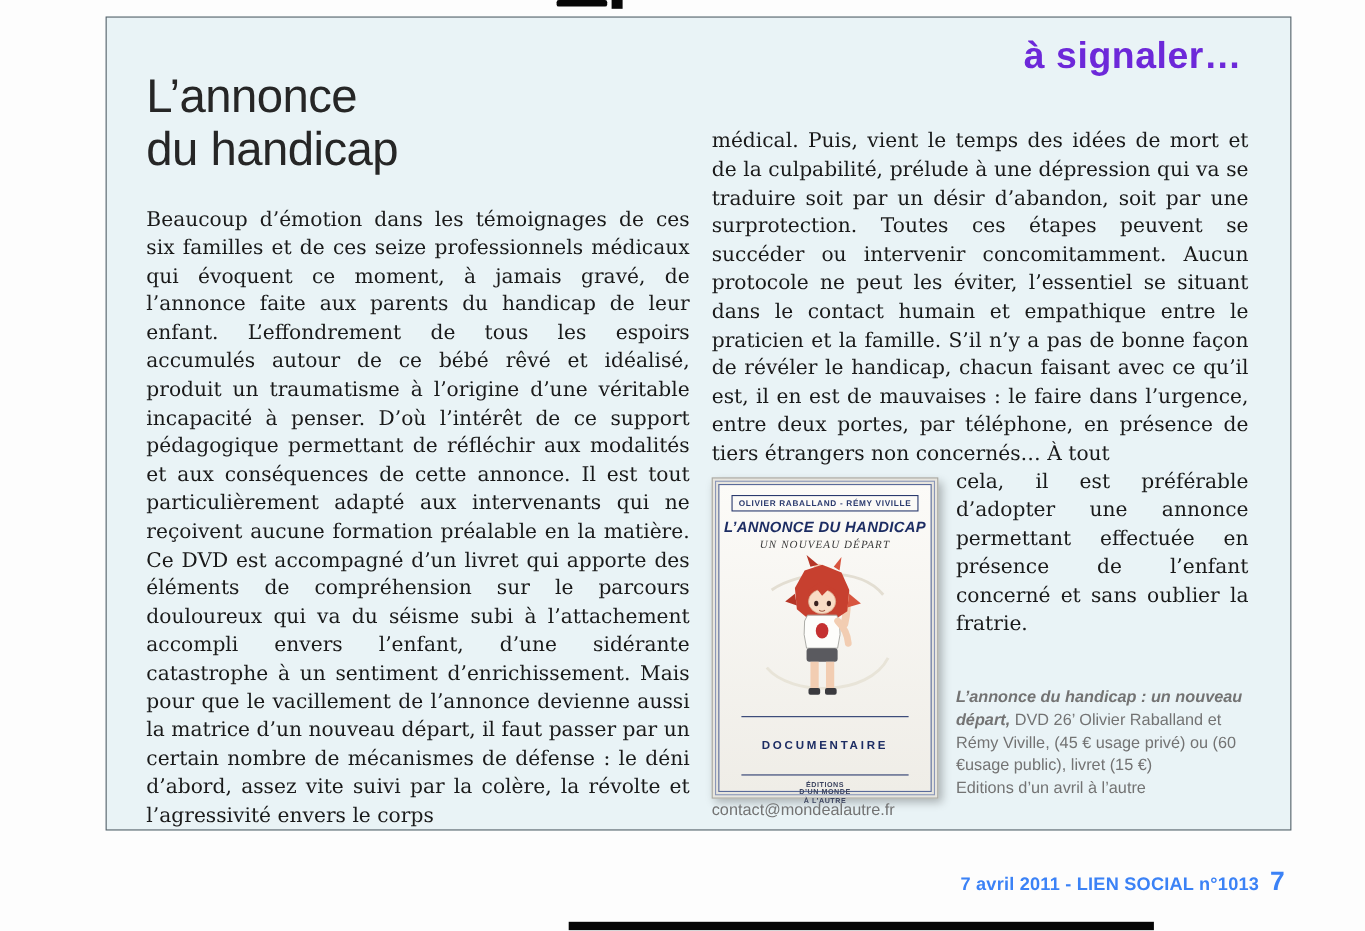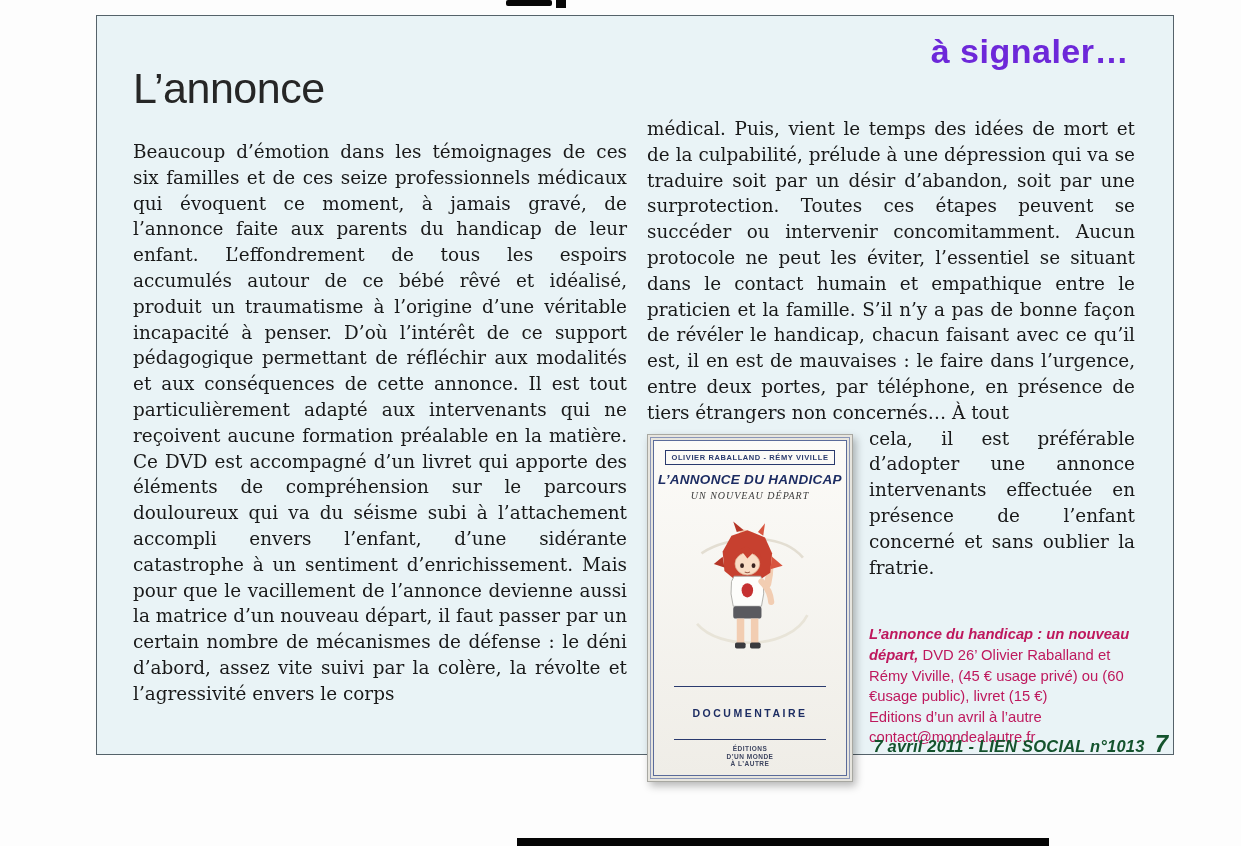--- a/index.html
+++ b/index.html
@@ -27,63 +27,64 @@
             line-height:25.8px;text-align:justify;color:#191919;
             hyphens:auto;-webkit-hyphens:auto;}
   .col-left .bodytext{margin:27px 0 0 0;}
 
   .col-right{position:absolute;left:550px;top:100px;width:488px;}
   .col-right p{margin:0;}
   .col-right::after{content:"";display:block;clear:both;}
   .wrap-zone{margin-top:0;}
 
   
-  .dvd{float:left;width:206px;height:348px;margin:8px 16px 0 0;background:#e7e5de;
+  .dvd{float:left;width:206px;height:292px;margin:8px 16px 0 0;background:#e7e5de;
        border:1px solid #a8a8a2;box-shadow:3px 4px 8px rgba(0,0,0,.28);
        padding:5px;box-sizing:border-box;}
   .dvd-inner{height:100%;box-sizing:border-box;border:1px solid #5a6b9a;outline:1px solid #8a96b8;
        outline-offset:2px;background:linear-gradient(180deg,#fcfbf8,#efede7);
        display:flex;flex-direction:column;align-items:center;padding:9px 6px 7px;}
   .dvd-authors{border:1px solid #2a3a6e;color:#2a3a6e;font-size:7.5px;letter-spacing:.6px;
        padding:2px 6px;font-weight:bold;white-space:nowrap;}
   .dvd-title{margin-top:7px;font-size:13.5px;font-weight:bold;color:#1d2d63;
        letter-spacing:.3px;white-space:nowrap;font-style:italic;}
   .dvd-subtitle{margin-top:3px;font-size:10px;font-style:italic;
        font-family:"Liberation Serif",serif;color:#3a3a3a;letter-spacing:1px;white-space:nowrap;}
   .dvd-art{flex:1;width:100%;display:flex;align-items:center;justify-content:center;}
   .dvd-genre{width:84%;text-align:center;border-top:1px solid #2a3a6e;border-bottom:1px solid #2a3a6e;
        color:#1d2d63;font-size:10.5px;letter-spacing:2.5px;padding:20px 0;font-weight:bold;}
   .dvd-logo{margin-top:5px;display:flex;flex-direction:column;align-items:center;
        font-size:6.5px;color:#3d4560;line-height:7.5px;letter-spacing:.5px;font-weight:bold;}
 
   
-  .caption{font-size:14.8px;line-height:20.6px;color:#be185d;margin:0;padding-top:44px;
+  .caption{font-size:14.8px;line-height:20.6px;color:#737373;margin:0;padding-top:44px;
        text-align:left;}
   .cap-title{font-weight:bold;font-style:italic;}
 
   
-  .footer{position:absolute;left:96px;top:730px;width:1072px;text-align:right;color:#14532d;font-style:italic;}
+  .footer{position:absolute;left:96px;top:788px;width:1072px;text-align:right;color:#3b82f6;}
   .issue{font-size:16.5px;font-weight:bold;letter-spacing:.2px;}
   .pagenum{font-size:24px;font-weight:bold;margin-left:10px;}
 </style>
 </head>
 <body>
 
 <div class="page">
 
   <div class="mark-top"></div>
   <div class="mark-top2"></div>
 
   <div class="panel">
 
     <div class="signal">à signaler…</div>
 
     <div class="col-left">
       <h1 class="title">
         <span>L’annonce</span>
+        <span>du handicap</span>
       </h1>
       <p class="bodytext">Beaucoup d’émotion dans les témoignages de ces six familles et de ces seize professionnels médicaux qui évoquent ce moment, à jamais gravé, de l’annonce faite aux parents du handicap de leur enfant. L’effondrement de tous les espoirs accumulés autour de ce bébé rêvé et idéalisé, produit un traumatisme à l’origine d’une véritable incapacité à penser. D’où l’intérêt de ce support pédagogique permettant de réfléchir aux modalités et aux conséquences de cette annonce. Il est tout particulièrement adapté aux intervenants qui ne reçoivent aucune formation préalable en la matière. Ce DVD est accompagné d’un livret qui apporte des éléments de compréhension sur le parcours douloureux qui va du séisme subi à l’attachement accompli envers l’enfant, d’une sidérante catastrophe à un sentiment d’enrichissement. Mais pour que le vacillement de l’annonce devienne aussi la matrice d’un nouveau départ, il faut passer par un certain nombre de mécanismes de défense : le déni d’abord, assez vite suivi par la colère, la révolte et l’agressivité envers le corps</p>
     </div>
 
     <div class="col-right">
       <p class="bodytext">médical. Puis, vient le temps des idées de mort et de la culpabilité, prélude à une dépression qui va se traduire soit par un désir d’abandon, soit par une surprotection. Toutes ces étapes peuvent se succéder ou intervenir concomitamment. Aucun protocole ne peut les éviter, l’essentiel se situant dans le contact humain et empathique entre le praticien et la famille. S’il n’y a pas de bonne façon de révéler le handicap, chacun faisant avec ce qu’il est, il en est de mauvaises : le faire dans l’urgence, entre deux portes, par téléphone, en présence de tiers étrangers non concernés… À tout</p>
 
       <div class="wrap-zone">
 
         <div class="dvd">
@@ -119,21 +120,21 @@
             </div>
             <div class="dvd-genre">DOCUMENTAIRE</div>
             <div class="dvd-logo">
               <span>ÉDITIONS</span>
               <span>D’UN MONDE</span>
               <span>À L’AUTRE</span>
             </div>
           </div>
         </div>
 
-        <p class="bodytext">cela, il est préférable d’adopter une annonce intervenants effectuée en présence de l’enfant concerné et sans oublier la fratrie.</p>
+        <p class="bodytext">cela, il est préférable d’adopter une annonce permettant effectuée en présence de l’enfant concerné et sans oublier la fratrie.</p>
 
         <p class="caption">
           <span class="cap-title">L’annonce du handicap : un nouveau départ,</span><span class="cap-details"> DVD 26’ Olivier Raballand et Rémy Viville, (45 € usage privé) ou (60 €usage public), livret (15 €)</span><br>
           <span class="cap-pub">Editions d’un avril à l’autre</span><br>
           <span class="cap-contact">contact@mondealautre.fr</span>
         </p>
 
       </div>
     </div>
 

